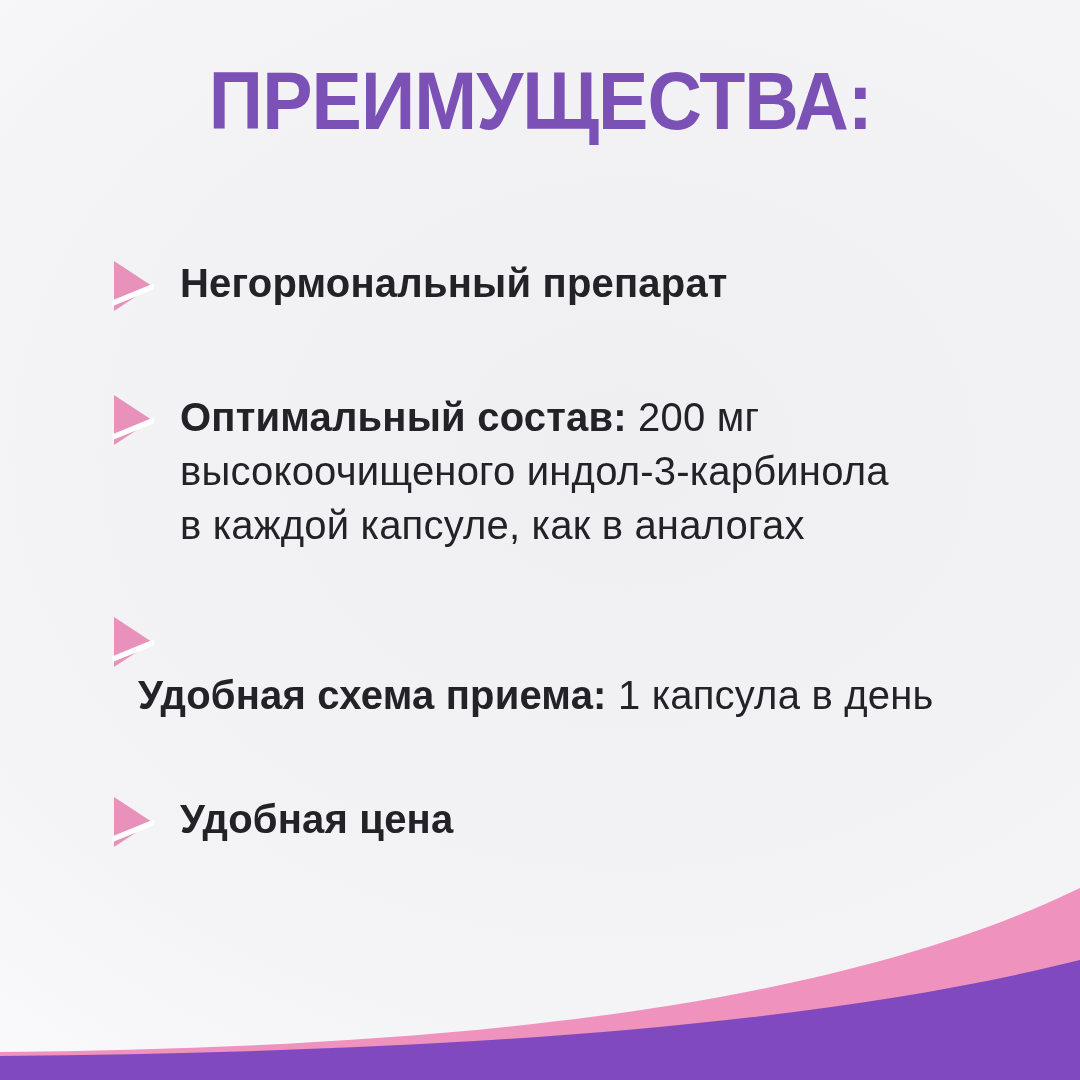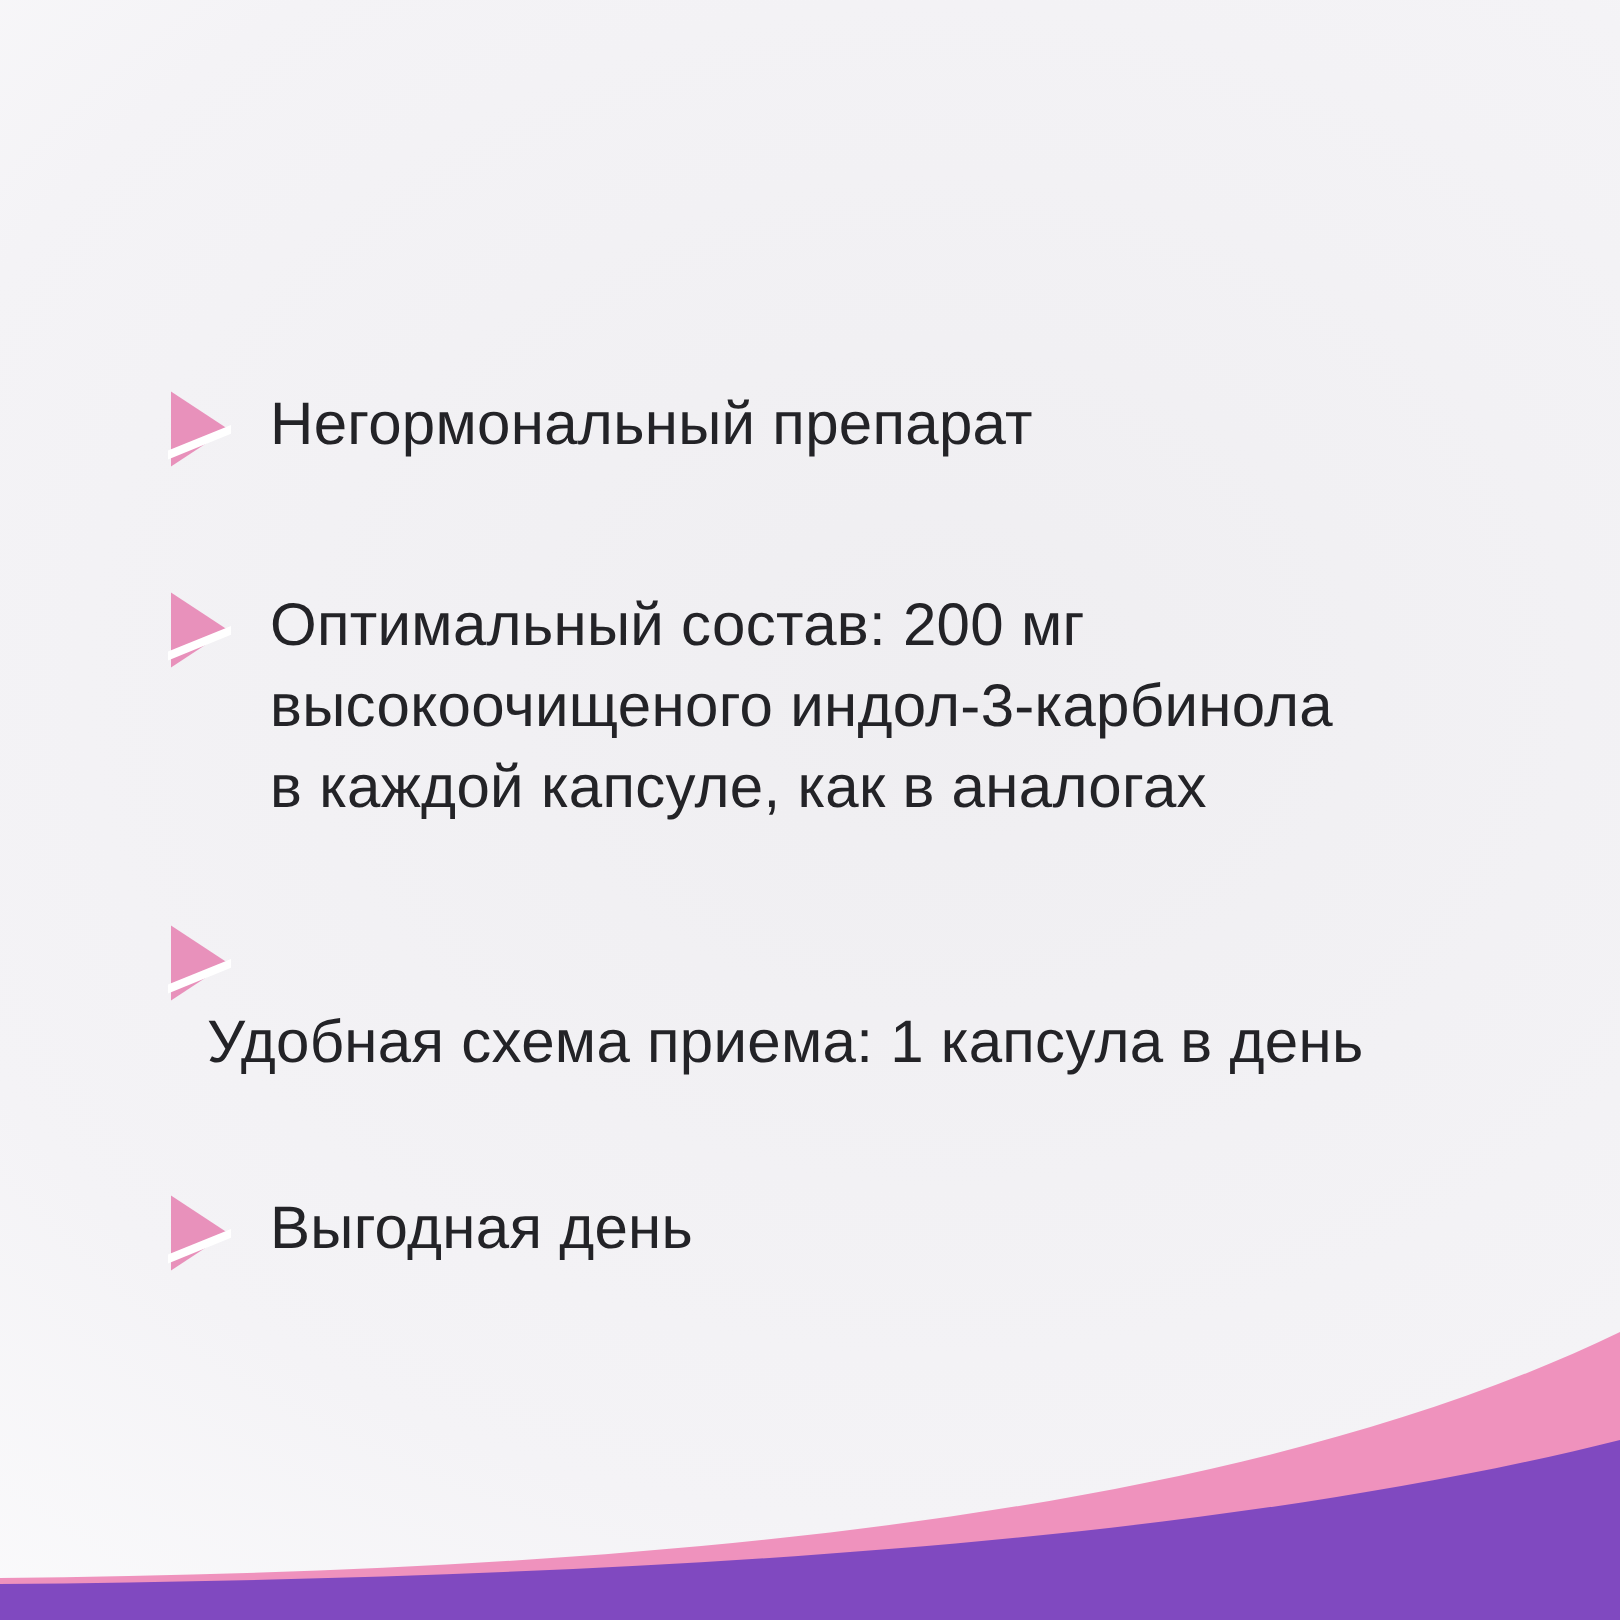--- a/index.html
+++ b/index.html
@@ -61,39 +61,40 @@
   .tri    { fill: var(--marker-pink, #E891BB); }
   .stripe { stroke: var(--marker-stripe, #FFFFFF); stroke-width: 5.5; }
   .bullet-text {
     margin: 0 0 0 26px;
     font-size: 40px;
     line-height: 54px;
     color: var(--text-dark, #232327);
     font-weight: 400;
     letter-spacing: 0.2px;
   }
-  .bullet-text .bold { font-weight: 400; }
+  .bullet-text .bold { font-weight: 700; }
 
   
   .waves {
     position: absolute;
     left: 0;
     top: 0;
     width: 1080px;
     height: 1080px;
     pointer-events: none;
   }
   .wave-pink   { fill: var(--wave-pink, #EF92BD); }
   .wave-purple { fill: var(--wave-purple, #8049C0); }
 </style>
 </head>
 <body>
 
 <div class="canvas">
 
+  <h1 class="title"><span class="title-inner">ПРЕИМУЩЕСТВА:</span></h1>
 
   <div class="benefits">
   <div class="bullet">
     <span class="marker">
       <svg width="42" height="52" viewBox="0 0 42 52" aria-hidden="true">
         <polygon class="tri" points="2,1 40,26 2,51"></polygon>
         <line class="stripe" x1="-4" y1="45" x2="45" y2="25"></line>
       </svg>
     </span>
     <p class="bullet-text"><span class="seg bold">Негормональный препарат</span><br></p>
@@ -119,21 +120,21 @@
     <p class="bullet-text"><span class="seg bold">Удобная схема приема:</span><span class="seg"> 1 капсула в день</span></p>
   </div>
 
   <div class="bullet">
     <span class="marker">
       <svg width="42" height="52" viewBox="0 0 42 52" aria-hidden="true">
         <polygon class="tri" points="2,1 40,26 2,51"></polygon>
         <line class="stripe" x1="-4" y1="45" x2="45" y2="25"></line>
       </svg>
     </span>
-    <p class="bullet-text"><span class="seg bold">Выгодная день</span></p>
+    <p class="bullet-text"><span class="seg bold">Удобная цена</span></p>
   </div>
 </div>
 
   <svg class="waves" width="1080" height="1080" viewBox="0 0 1080 1080" preserveAspectRatio="none" aria-hidden="true">
     <path class="wave-pink" d="M0,1052 C420,1048 820,1014 1080,888 L1080,1080 L0,1080 Z"></path>
     <path class="wave-purple" d="M0,1056 C420,1052 800,1030 1080,960 L1080,1080 L0,1080 Z"></path>
   </svg>
 
 </div>
 

